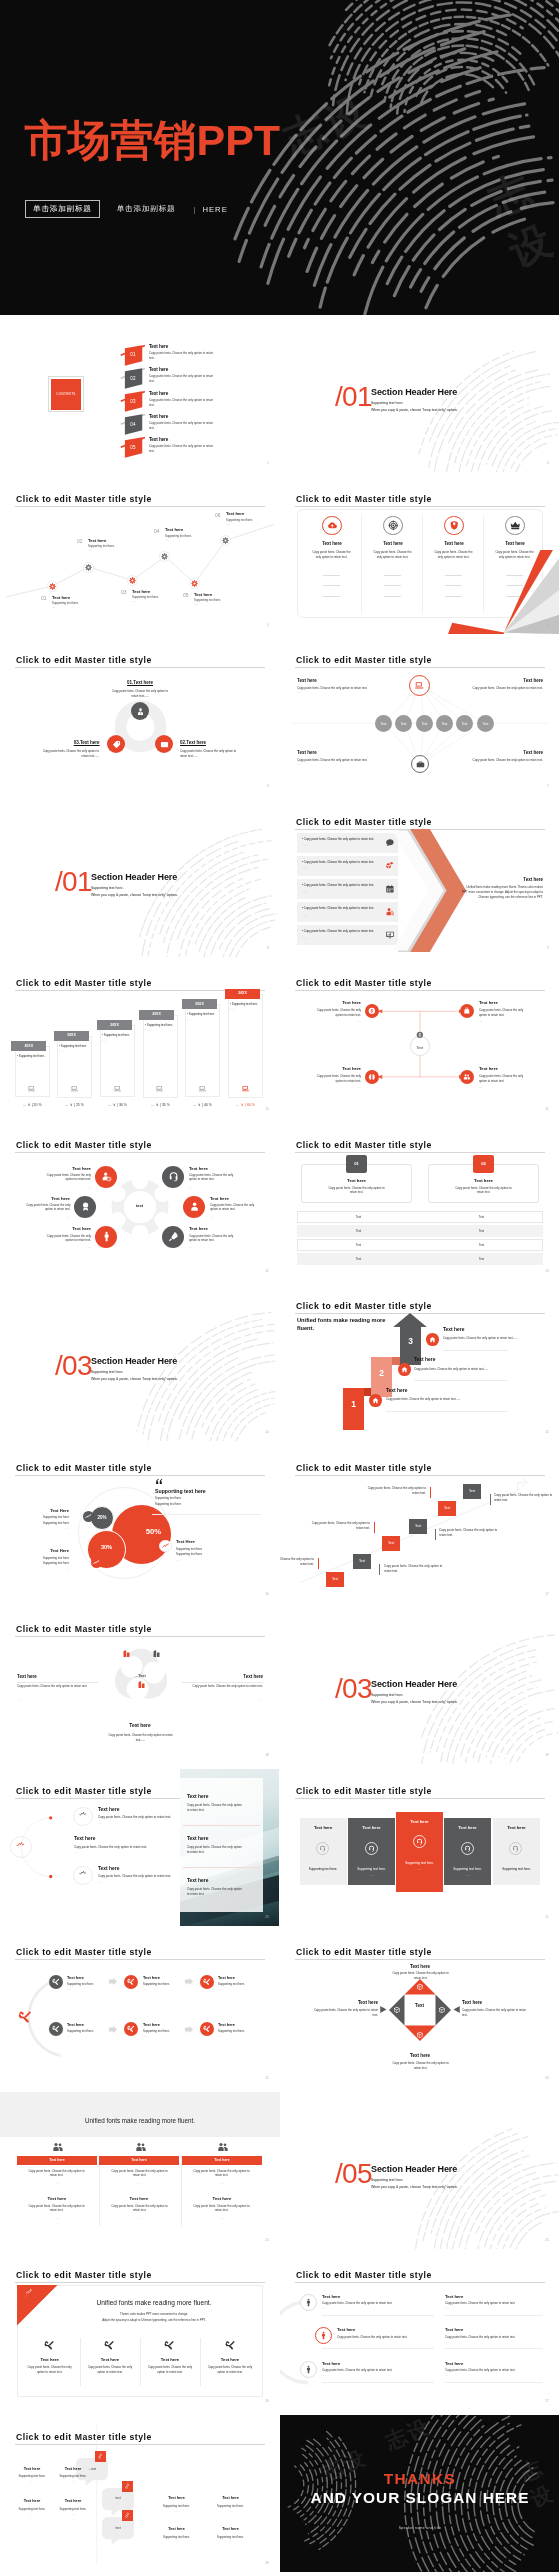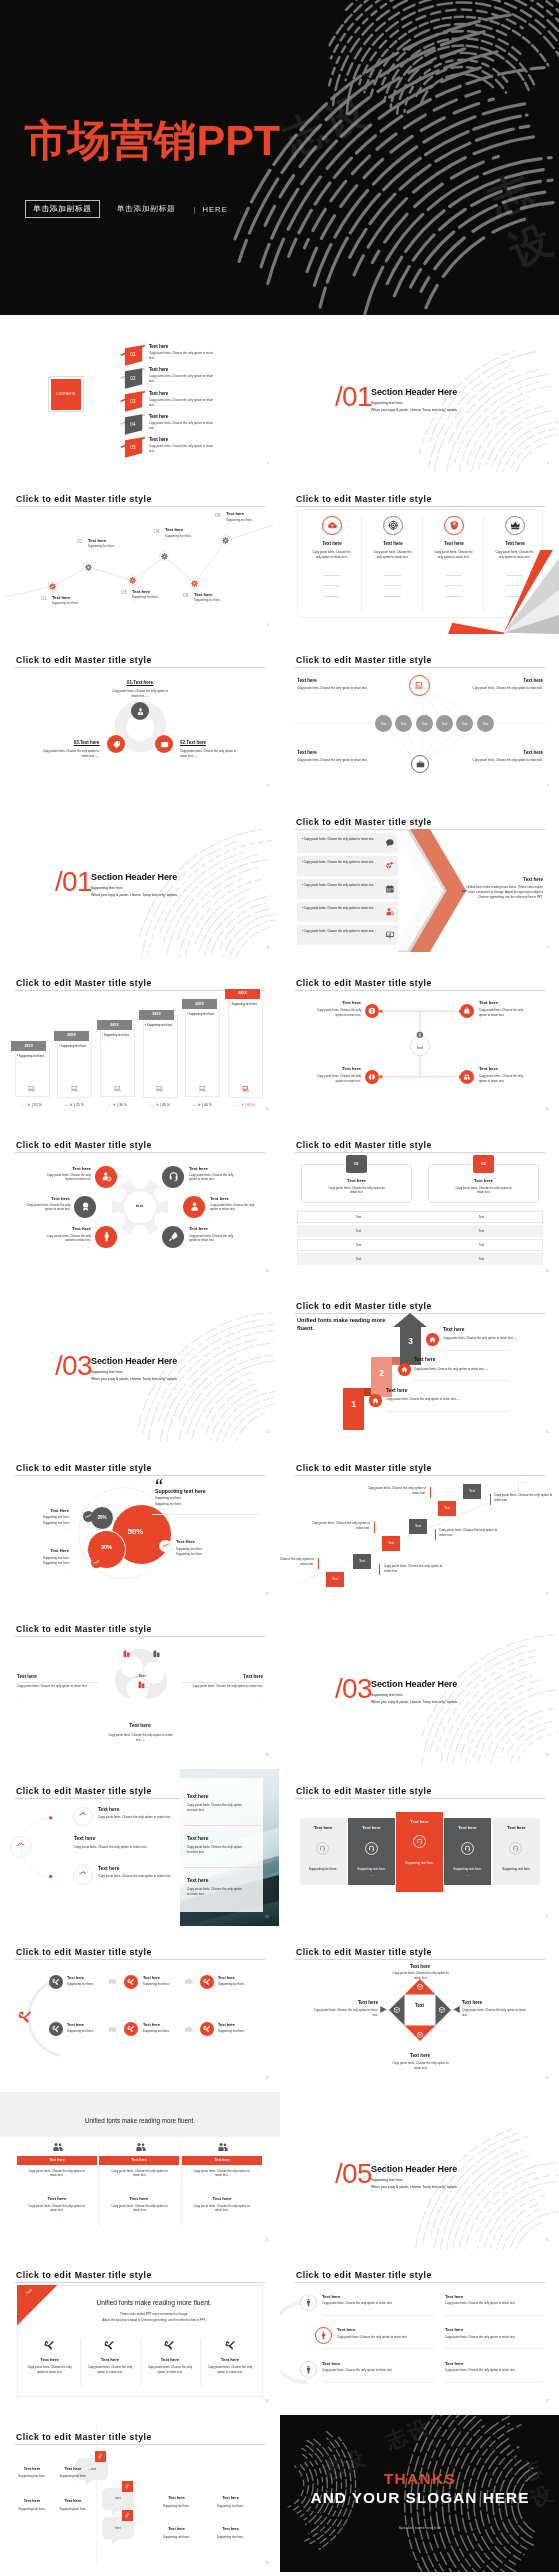--- a/index.html
+++ b/index.html
@@ -793,21 +793,21 @@
         <div style="position:absolute;left:163px;top:52px;width:83px;font-size:2.9px;color:#333;line-height:1.6">Copy paste fonts. Choose the only option to retain text......</div>
         <div style="position:absolute;left:163px;top:66px;width:65px;height:0.7px;background:#ebebeb"></div>
         <div class="pnum">15</div>
       </div>
       <div class="rowpad"></div>
       <div class="slide">
         <div class="stitle">Click to edit Master title style</div>
         <div class="srule"></div>
         <div style="position:absolute;left:78px;top:41px;width:92px;height:92px;border-radius:50%;border:0.7px solid #efefef"></div>
         <div style="position:absolute;left:112px;top:59px;width:59px;height:59px;border-radius:50%;background:#E8462A"></div>
-        <div style="position:absolute;left:106px;top:81px;width:59px;text-align:center;font-size:7.7px;font-weight:700;color:#fff">50%</div>
+        <div style="position:absolute;left:124px;top:81px;width:59px;text-align:center;font-size:7.7px;font-weight:700;color:#fff">50%</div>
         <div style="position:absolute;left:87px;top:84px;width:39px;height:39px;border-radius:50%;background:#E8462A;border:1.4px solid #fff"></div>
         <div style="position:absolute;left:87px;top:98px;width:39px;text-align:center;font-size:5.6px;font-weight:700;color:#fff">30%</div>
         <div style="position:absolute;left:90px;top:60px;width:24px;height:24px;border-radius:50%;background:#58595B;border:1.4px solid #fff"></div>
         <div style="position:absolute;left:90px;top:69px;width:24px;text-align:center;font-size:4.5px;font-weight:700;color:#fff">20%</div>
         <div style="position:absolute;left:83px;top:65px;width:11.2px;height:11.2px;border-radius:50%;background:#58595B;display:flex;align-items:center;justify-content:center">
           <svg viewBox="0 0 24 24" width="6.3" height="6.3" fill="#fff" style="display:block;color:#fff;" xmlns="http://www.w3.org/2000/svg">
             <path d="M3 17.5l4.8-5.4 3.4 3 4.2-5.6 2.3 2.2 3.3-5" fill="none" stroke="currentColor" stroke-width="2.2" stroke-linecap="round" stroke-linejoin="round"></path>
             <circle cx="3" cy="17.5" r="1.6"></circle>
             <circle cx="7.8" cy="12.1" r="1.6"></circle>
             <circle cx="11.2" cy="15.1" r="1.6"></circle>

